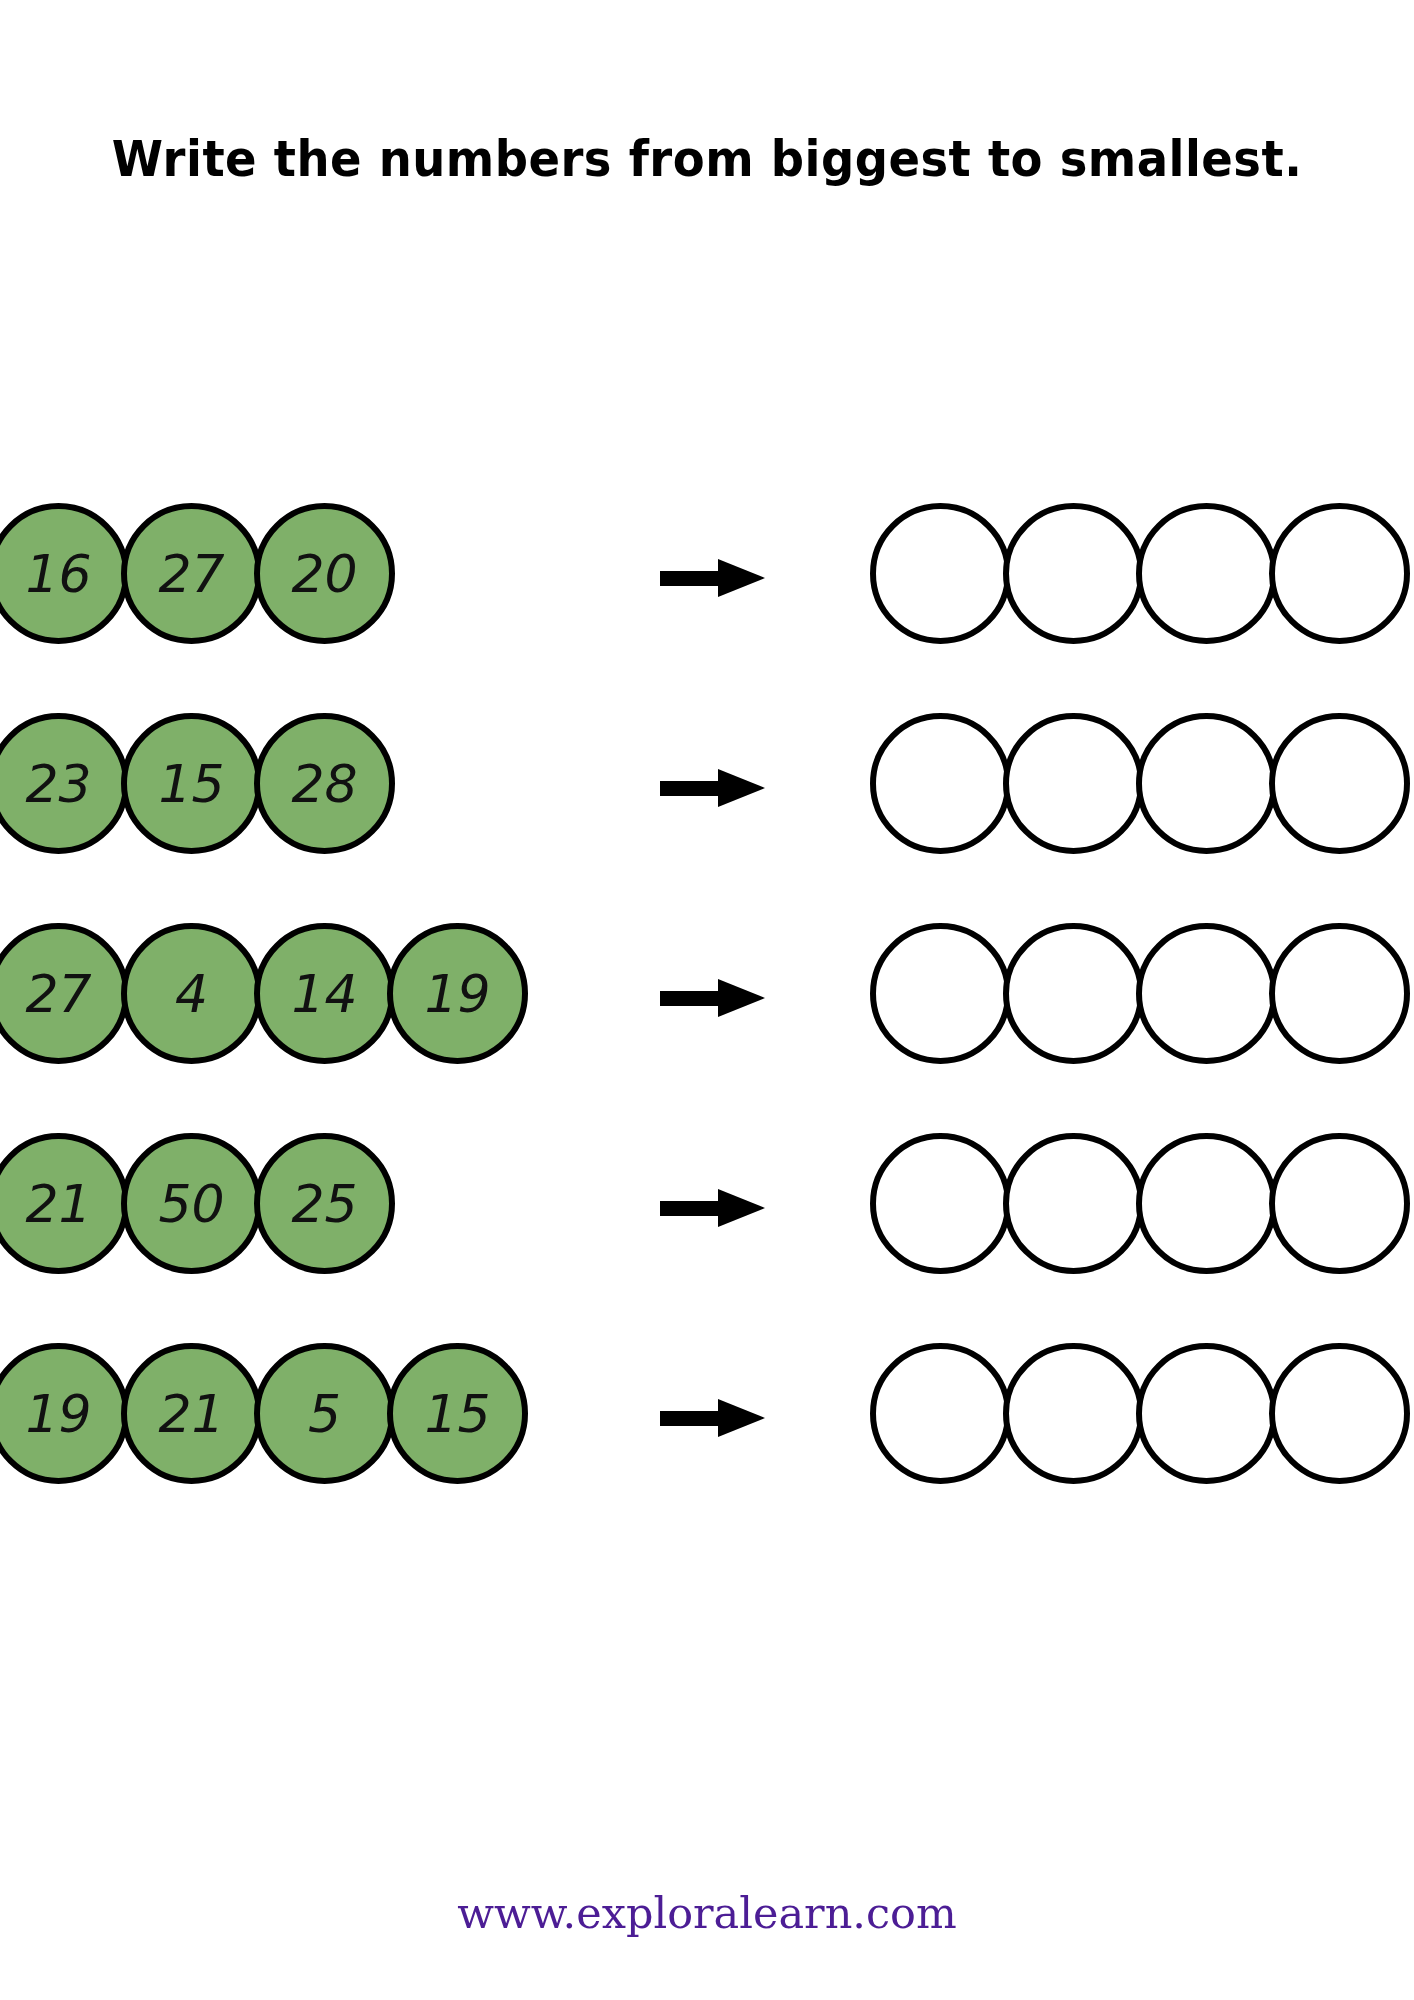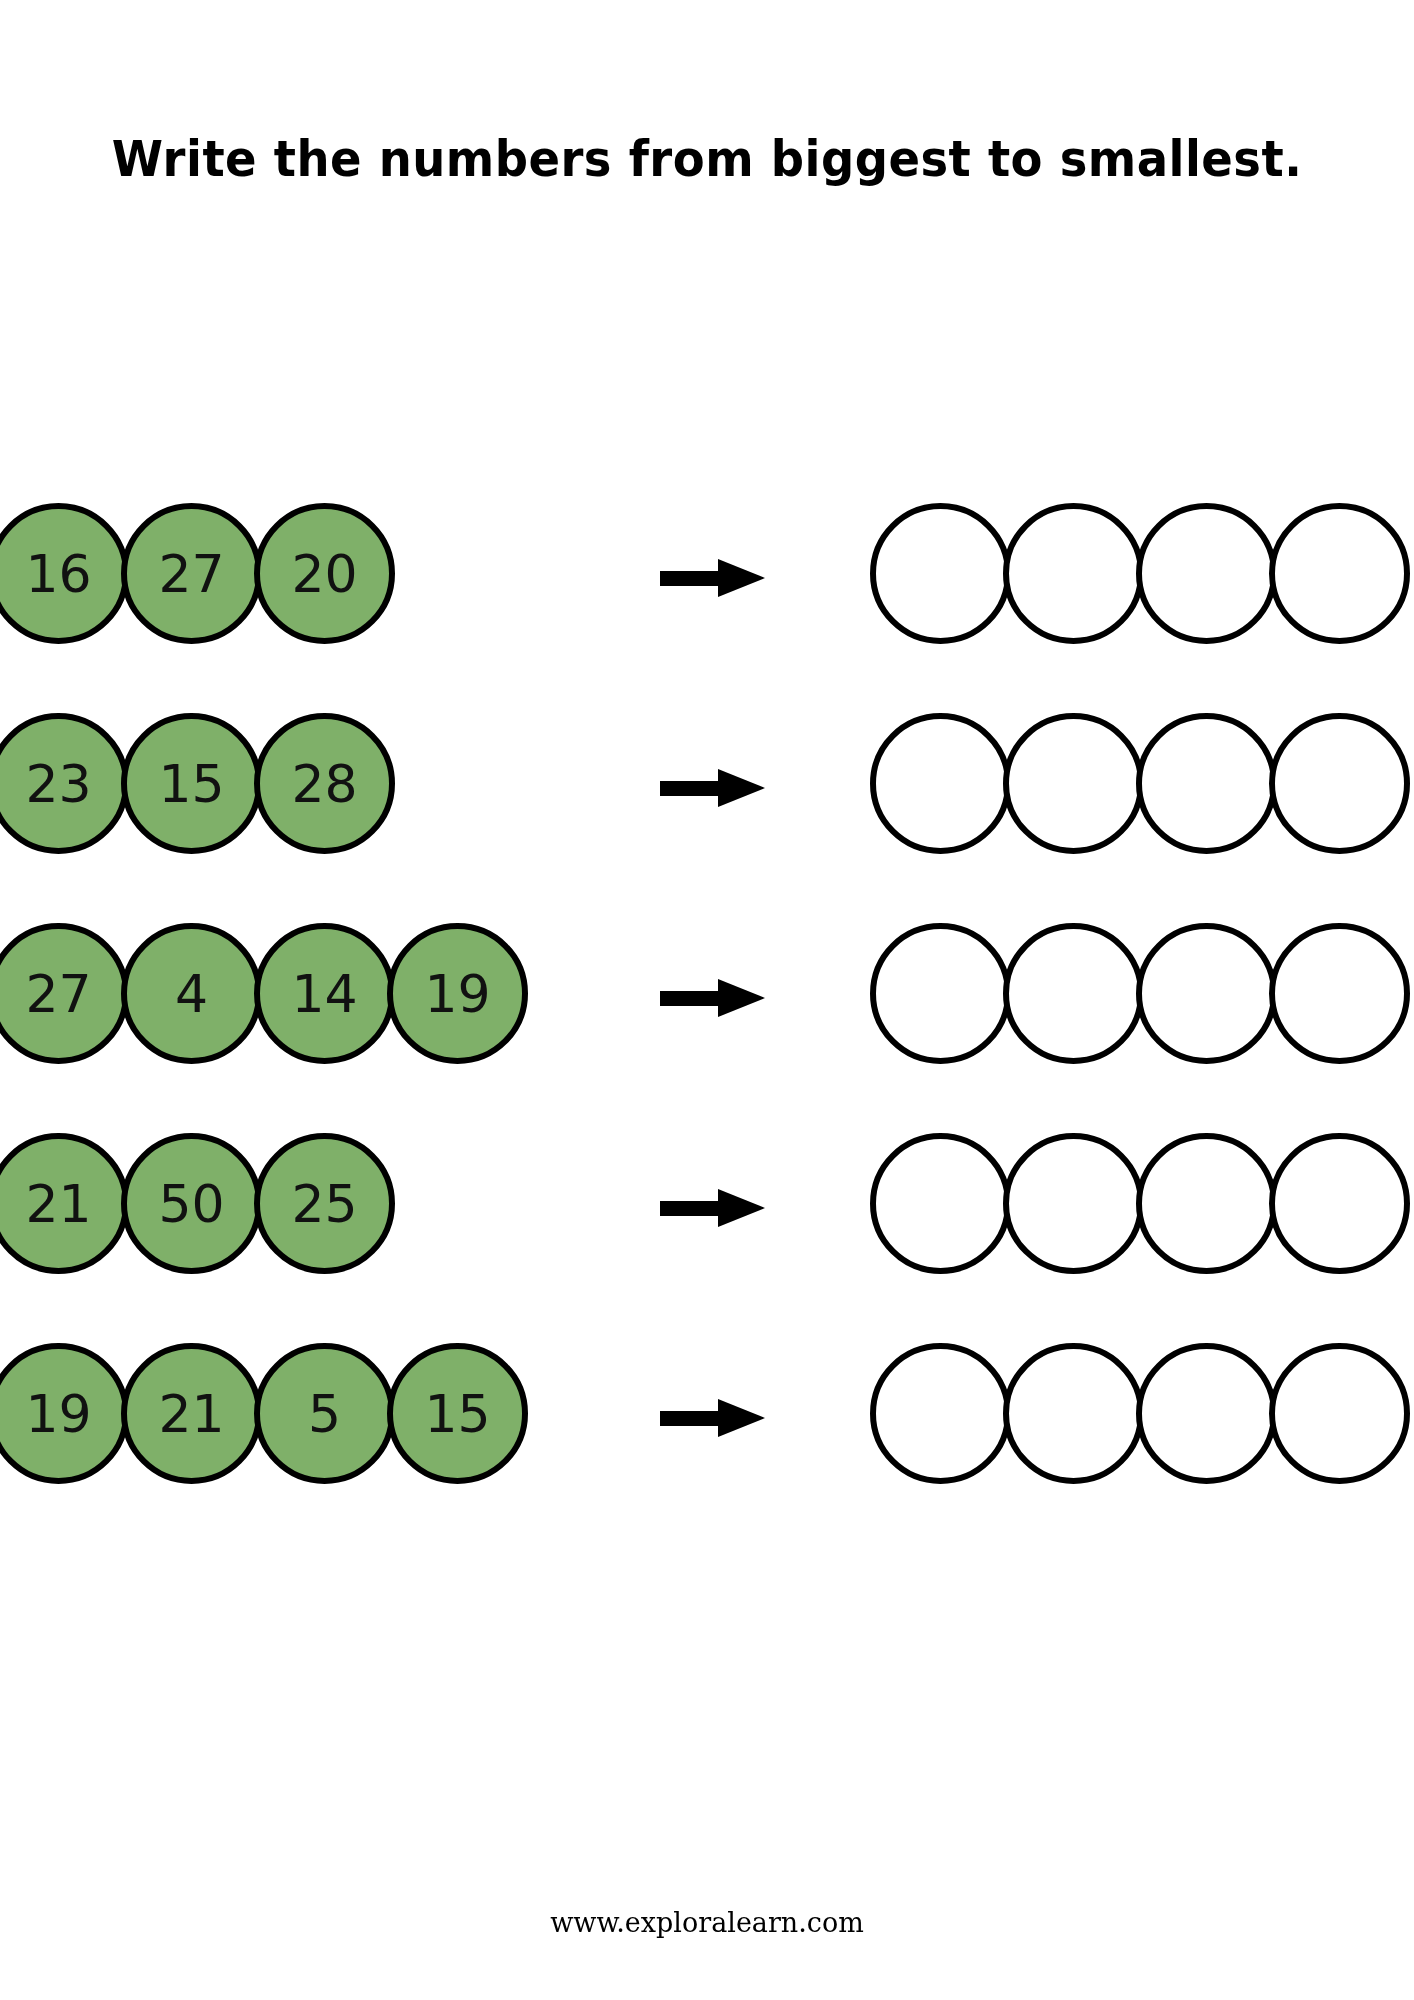--- a/index.html
+++ b/index.html
@@ -31,20 +31,21 @@
     transform:scaleX(0.93);
     white-space:nowrap;
   }
 
   
   .rows {
     position:absolute;
     top:485px;
     left:0;
     width:1414px;
+    font-style:italic;
   }
   .row {
     position:relative;
     height:210px;
     width:1414px;
   }
 
   .group {
     position:absolute;
     top:18px;
@@ -102,22 +103,22 @@
   }
 
   
   .footer {
     position:absolute;
     bottom:62px;
     left:0;
     width:1414px;
     text-align:center;
     font-family:"DejaVu Serif", serif;
-    font-size:27px;
-    color:#000000;
+    font-size:43px;
+    color:#4c1d95;
   }
 </style>
 </head>
 <body>
 
 <div class="page">
 
   <div class="title">Write the numbers from biggest to smallest.</div>
 
   <div class="rows">

